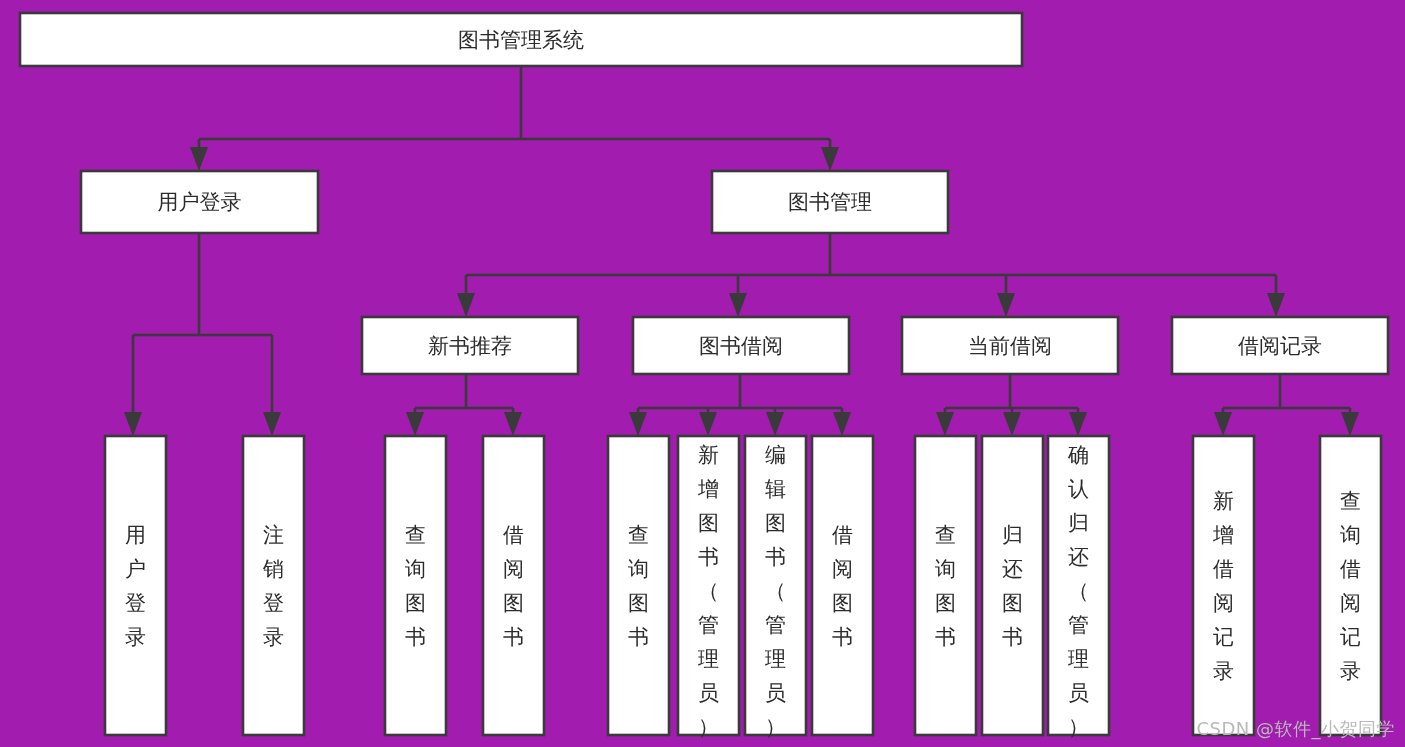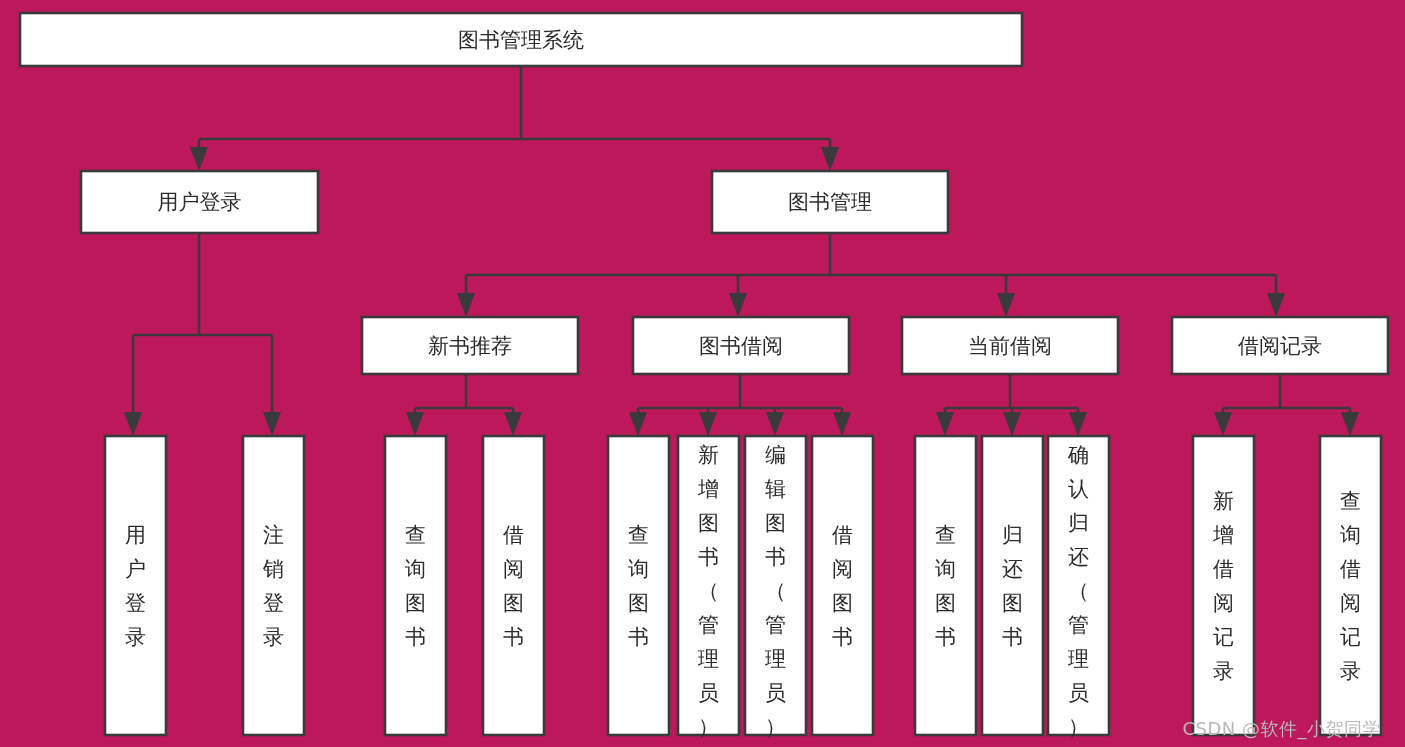--- a/index.html
+++ b/index.html
@@ -11,21 +11,21 @@
   body {
     width: 1405px;
     height: 747px;
     font-family: "DejaVu Sans", "Liberation Sans", sans-serif;
     overflow: hidden;
   }
   #diagram-root {
     position: relative;
     width: 1405px;
     height: 747px;
-    background: #be185d;
+    background: #a21caf;
   }
   svg.diagram-canvas {
     position: absolute;
     top: 0;
     left: 0;
     width: 1405px;
     height: 747px;
     display: block;
   }
   .node-box {
@@ -51,21 +51,21 @@
     dominant-baseline: middle;
   }
   .node-label-vertical {
     font-family: "DejaVu Sans", "Liberation Sans", sans-serif;
     fill: #2b2b2b;
     font-size: 21px;
     text-anchor: middle;
   }
   .watermark-text {
     position: absolute;
-    right: 24px;
+    right: 10px;
     bottom: 6px;
     font-family: "DejaVu Sans", "Liberation Sans", sans-serif;
     font-size: 18px;
     color: #b9b9b9;
     letter-spacing: 0.5px;
     white-space: nowrap;
     pointer-events: none;
   }
 </style>
 </head>

